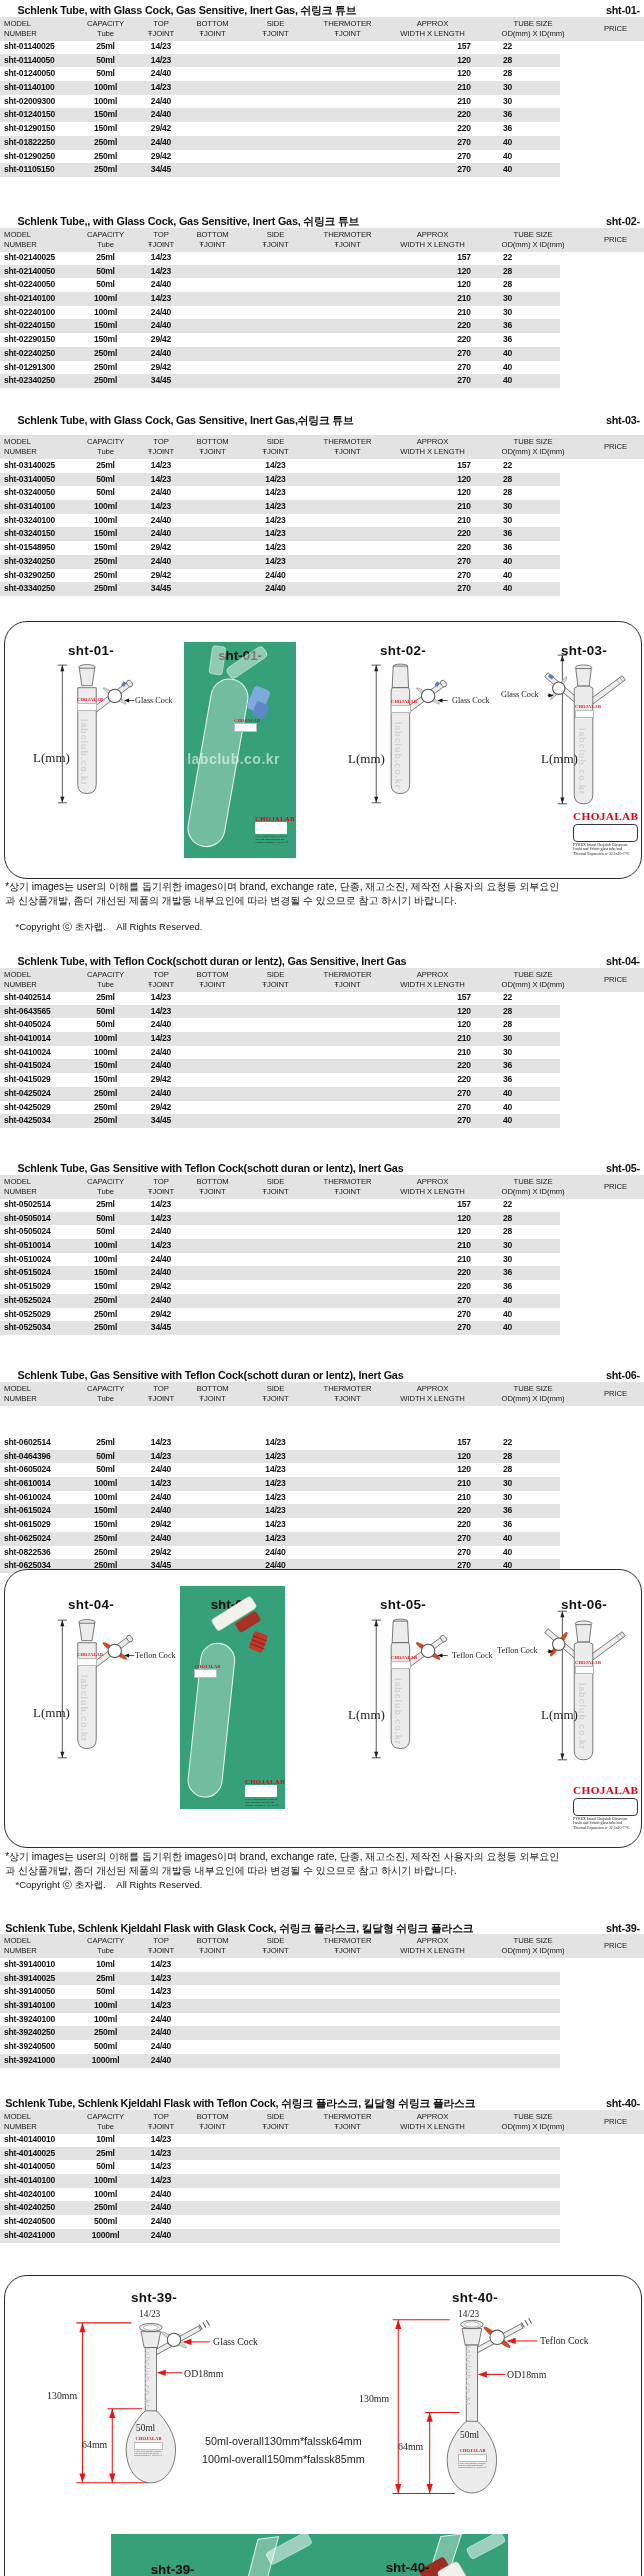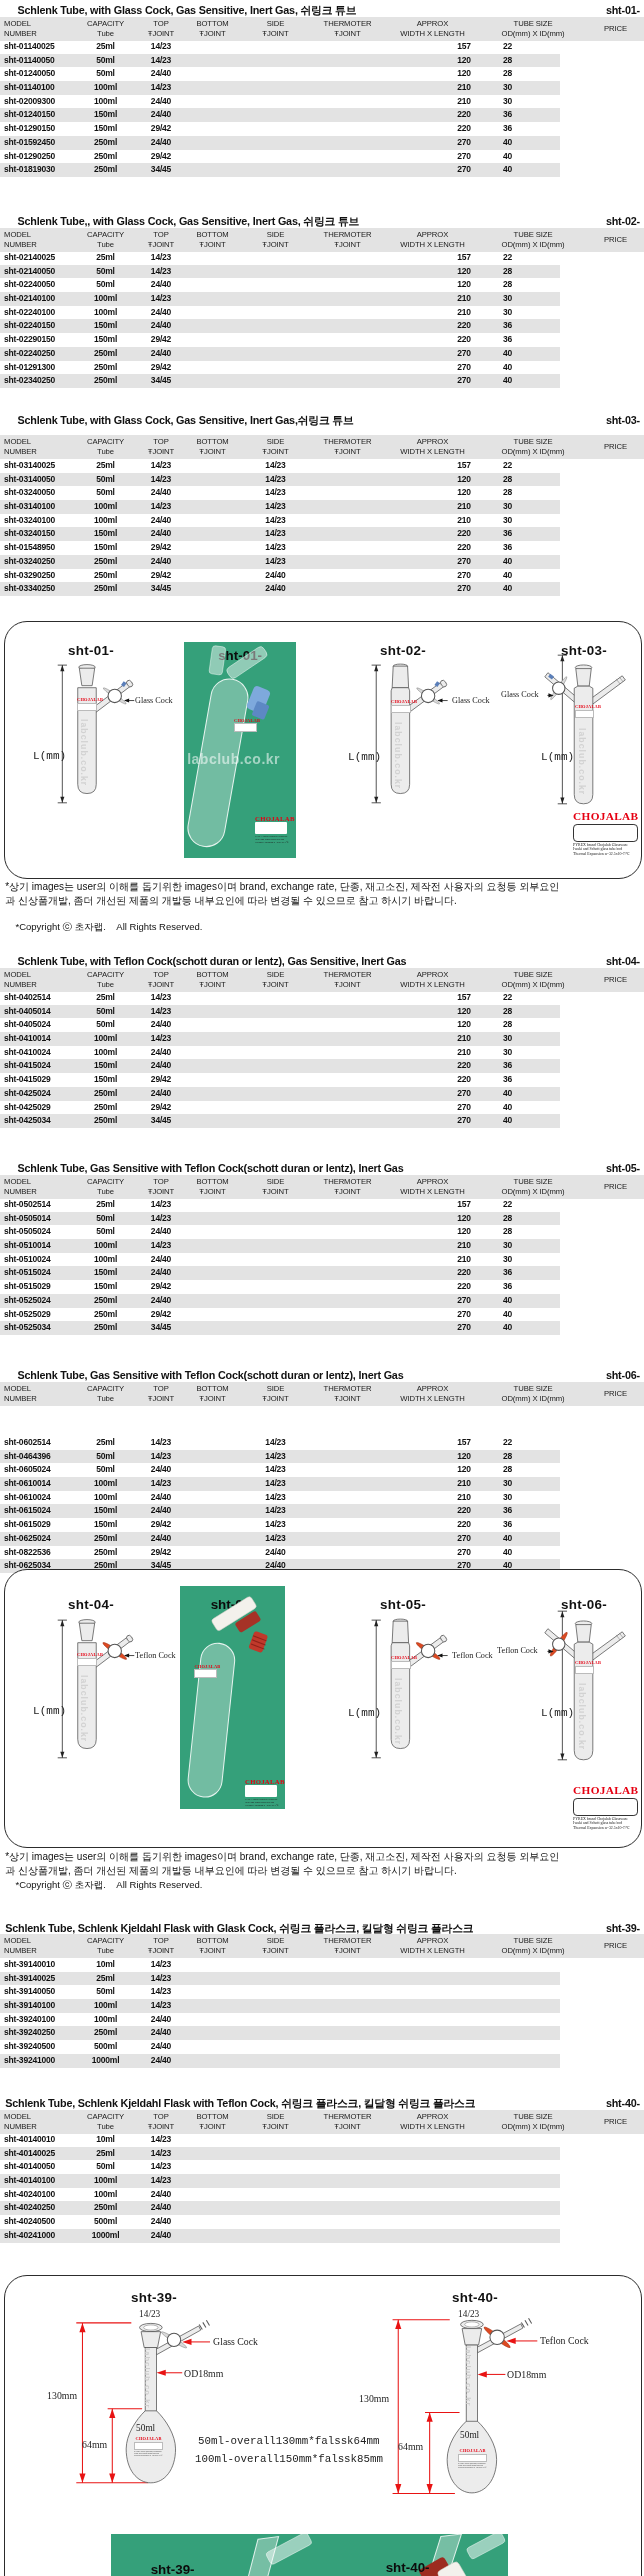--- a/index.html
+++ b/index.html
@@ -20,25 +20,25 @@
         height:13.7px;line-height:13.7px;font-size:8.5px;font-weight:bold;letter-spacing:-0.2px;}
   .trow.alt{background:#e3e3e3;}
   .c{white-space:nowrap;overflow:hidden;}
   .c.c0{padding-left:4.1px;}
   .c.c1,.c.c2,.c.c4{text-align:center;}
   .c.c6{text-align:right;padding-right:8.2px;}
   .c.c7{padding-left:24px;}
   
   .panel{position:absolute;left:4.1px;width:636px;border:1px solid #2c2c2c;border-radius:23px;background:#fff;}
   .plabel{position:absolute;font-size:13.4px;font-weight:bold;letter-spacing:0.3px;text-align:center;width:82px;}
-  .dimlabel{position:absolute;font-family:Liberation Mono, monospace;font-size:11px;color:#222;white-space:nowrap;}
+  .dimlabel{position:absolute;font-family:Liberation Serif, serif;font-size:13px;color:#222;white-space:nowrap;}
   .cocklabel{position:absolute;font-family:"Liberation Serif",serif;font-size:8.2px;color:#222;white-space:nowrap;}
   .serif19{position:absolute;font-family:"Liberation Serif",serif;font-size:9.8px;color:#1c1c1c;white-space:nowrap;}
   .serif18{position:absolute;font-family:"Liberation Serif",serif;font-size:9.3px;color:#1c1c1c;white-space:nowrap;}
-  .spec{position:absolute;font-family:Liberation Mono, monospace;font-size:10.8px;color:#222;white-space:nowrap;}
+  .spec{position:absolute;font-family:Liberation Sans, sans-serif;font-size:10.8px;color:#222;white-space:nowrap;margin-left:7px;}
   .vwm{position:absolute;writing-mode:vertical-rl;font-weight:bold;font-size:8.8px;color:#d2d2d2;
        letter-spacing:1px;white-space:nowrap;}
   .vwm.small{font-size:7.7px;color:#cdcdcd;}
   
   .photo{position:absolute;background:#35a07a;overflow:hidden;}
   .photo .plab{position:absolute;font-size:13.4px;font-weight:bold;color:#0c0c0c;width:100%;text-align:center;}
   .hwm{position:absolute;font-weight:bold;color:rgba(255,255,255,0.55);font-size:14px;letter-spacing:0.5px;white-space:nowrap;}
   
   .logoblock{position:absolute;width:67px;}
   .lb-title{color:#e60012;font-family:"Liberation Serif",serif;font-weight:bold;font-size:11.3px;letter-spacing:0.3px;}
@@ -184,21 +184,21 @@
         <div class="c c1">150ml</div>
         <div class="c c2">29/42</div>
         <div class="c c3"></div>
         <div class="c c4"></div>
         <div class="c c5"></div>
         <div class="c c6">220</div>
         <div class="c c7">36</div>
         <div class="c c8"></div>
       </div>
       <div class="trow alt">
-        <div class="c c0">sht-01592450</div>
+        <div class="c c0">sht-01822250</div>
         <div class="c c1">250ml</div>
         <div class="c c2">24/40</div>
         <div class="c c3"></div>
         <div class="c c4"></div>
         <div class="c c5"></div>
         <div class="c c6">270</div>
         <div class="c c7">40</div>
         <div class="c c8"></div>
       </div>
       <div class="trow">
@@ -206,21 +206,21 @@
         <div class="c c1">250ml</div>
         <div class="c c2">29/42</div>
         <div class="c c3"></div>
         <div class="c c4"></div>
         <div class="c c5"></div>
         <div class="c c6">270</div>
         <div class="c c7">40</div>
         <div class="c c8"></div>
       </div>
       <div class="trow alt">
-        <div class="c c0">sht-01819030</div>
+        <div class="c c0">sht-01105150</div>
         <div class="c c1">250ml</div>
         <div class="c c2">34/45</div>
         <div class="c c3"></div>
         <div class="c c4"></div>
         <div class="c c5"></div>
         <div class="c c6">270</div>
         <div class="c c7">40</div>
         <div class="c c8"></div>
       </div>
     </div>
@@ -707,21 +707,21 @@
         <div class="c c1">25ml</div>
         <div class="c c2">14/23</div>
         <div class="c c3"></div>
         <div class="c c4"></div>
         <div class="c c5"></div>
         <div class="c c6">157</div>
         <div class="c c7">22</div>
         <div class="c c8"></div>
       </div>
       <div class="trow alt">
-        <div class="c c0">sht-0405014</div>
+        <div class="c c0">sht-0643565</div>
         <div class="c c1">50ml</div>
         <div class="c c2">14/23</div>
         <div class="c c3"></div>
         <div class="c c4"></div>
         <div class="c c5"></div>
         <div class="c c6">120</div>
         <div class="c c7">28</div>
         <div class="c c8"></div>
       </div>
       <div class="trow">

